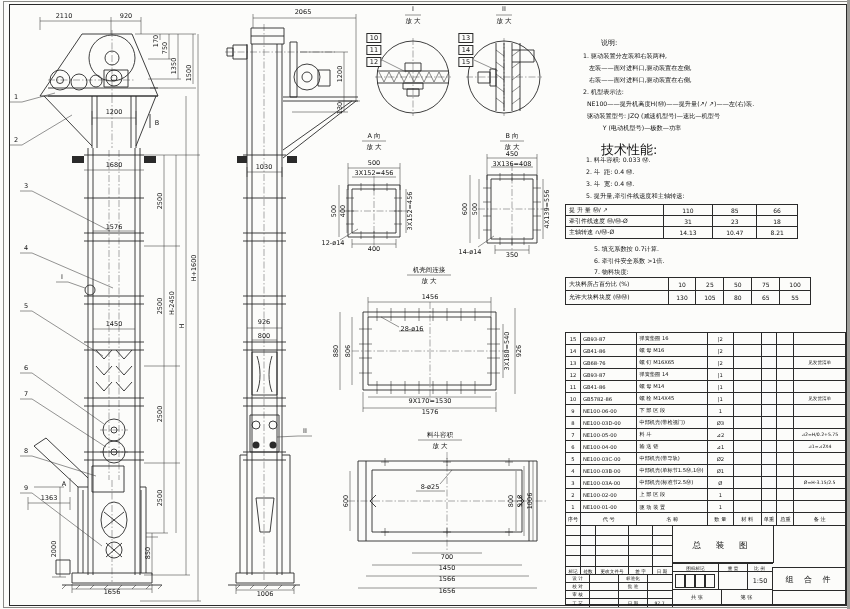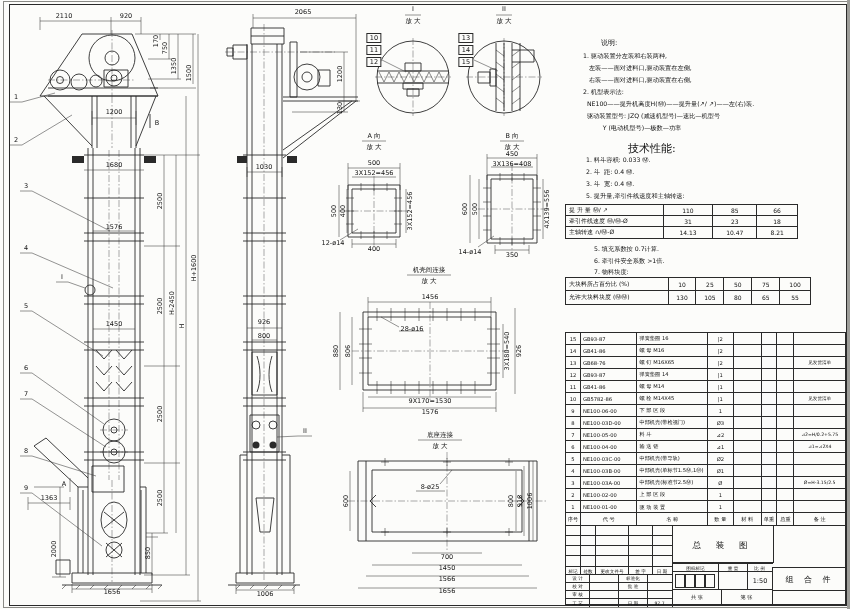--- a/index.html
+++ b/index.html
@@ -13,21 +13,21 @@
   
   .lbl{position:absolute;font-size:6.5px;line-height:7px;color:#111;white-space:pre;
        transform:translate(-50%,-50%);}
   .lbl.rot{transform:translate(-50%,-50%) rotate(-90deg);}
   .lbl.box{border:0.8px solid #2a2a2a;background:#fcfcfa;padding:0.5px 2.5px;font-size:6.5px;}
   
   .nblock{position:absolute;white-space:pre;}
   .nline{white-space:pre;}
   #notes-title{left:601px;top:38px;font-size:7px;}
   #notes-lines{left:583px;top:50px;font-size:6.2px;line-height:12px;}
-  #tech-title{left:628px;top:141px;font-size:11px;}
+  #tech-title{left:601px;top:141px;font-size:13px;}
   #tech1{left:586px;top:154px;font-size:6.2px;line-height:12px;}
   #tech2{left:594px;top:243px;font-size:6.2px;line-height:11.5px;}
   
   .tbl{position:absolute;border:1px solid #2a2a2a;box-sizing:border-box;}
   .trow{display:flex;box-sizing:border-box;border-bottom:1px solid #2a2a2a;}
   .trow:last-child{border-bottom:none;}
   .tcell{box-sizing:border-box;border-right:1px solid #2a2a2a;display:flex;align-items:center;
          justify-content:center;overflow:hidden;white-space:nowrap;}
   .tcell:last-child{border-right:none;}
   #spec1 .tcell{font-size:6px;}  #spec1 .c0{justify-content:flex-start;padding-left:3px;}
@@ -283,21 +283,21 @@
       <span class="lbl" style="left: 429px; top: 270px;">机壳间连接</span>
       <span class="lbl" style="left: 429px; top: 281px;">放 大</span>
       <span class="lbl" style="left: 430px; top: 297px;">1456</span>
       <span class="lbl" style="left: 412px; top: 329px;">28-ø16</span>
       <span class="lbl rot" style="left: 336px; top: 351px;">880</span>
       <span class="lbl rot" style="left: 348px; top: 351px;">806</span>
       <span class="lbl rot" style="left: 507px; top: 351px;">3X180=540</span>
       <span class="lbl rot" style="left: 519px; top: 351px;">926</span>
       <span class="lbl" style="left: 430px; top: 401px;">9X170=1530</span>
       <span class="lbl" style="left: 430px; top: 412px;">1576</span>
-      <span class="lbl" style="left: 440px; top: 435px;">底座连接</span>
+      <span class="lbl" style="left: 440px; top: 435px;">料斗容积</span>
       <span class="lbl" style="left: 440px; top: 446px;">放 大</span>
       <span class="lbl" style="left: 430px; top: 487px;">8-ø25</span>
       <span class="lbl rot" style="left: 346px; top: 501px;">600</span>
       <span class="lbl rot" style="left: 511px; top: 501px;">800</span>
       <span class="lbl rot" style="left: 520px; top: 501px;">916</span>
       <span class="lbl rot" style="left: 530px; top: 501px;">1006</span>
       <span class="lbl" style="left: 447px; top: 557px;">700</span>
       <span class="lbl" style="left: 447px; top: 568px;">1450</span>
       <span class="lbl" style="left: 447px; top: 579px;">1566</span>
       <span class="lbl" style="left: 447px; top: 591px;">1656</span>

